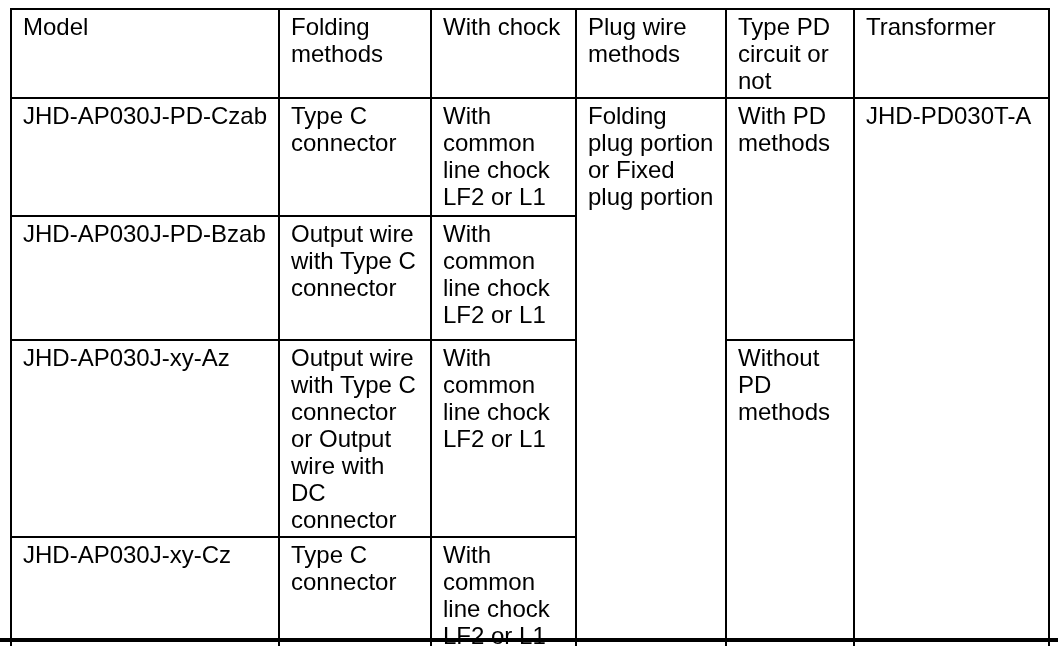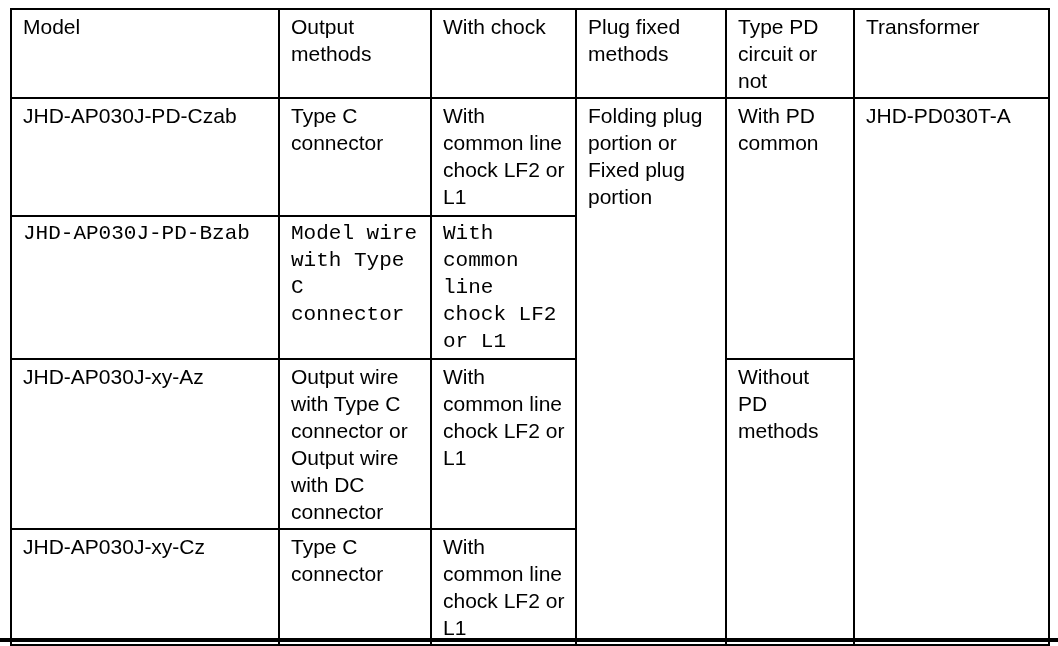--- a/index.html
+++ b/index.html
@@ -21,35 +21,35 @@
     top: 8px;
     border-collapse: collapse;
     table-layout: fixed;
     width: 1038px;
   }
   table.spec th,
   table.spec td {
     border: 2px solid #000000;
     vertical-align: top;
     text-align: left;
-    font-size: 21px;
+    font-size: 24px;
     line-height: 27px;
     font-weight: normal;
     padding: 3px 10px 3px 11px;
     overflow: hidden;
   }
   col.c1 { width: 268px; }
   col.c2 { width: 152px; }
   col.c3 { width: 145px; }
   col.c4 { width: 150px; }
   col.c5 { width: 128px; }
   col.c6 { width: 195px; }
   tr.hrow  { height: 88px;  }
   tr.row-0 { height: 118px; }
-  tr.row-1 { height: 124px; font-family: Liberation Mono, monospace; }
+  tr.row-1 { height: 124px; }
   tr.row-2 { height: 170px; margin-left: 44px; }
   tr.row-3 { height: 113px; }
   .bottom-rule {
     position: absolute;
     left: 0;
     top: 638px;
     width: 1058px;
     height: 4px;
     background: #000000;
   }
@@ -62,39 +62,39 @@
     <col class="c1">
       <col class="c2">
       <col class="c3">
       <col class="c4">
       <col class="c5">
       <col class="c6">
   </colgroup>
   <thead>
     <tr class="hrow">
       <th>Model</th>
-      <th>Output methods</th>
+      <th>Folding methods</th>
       <th>With chock</th>
-      <th>Plug fixed methods</th>
+      <th>Plug wire methods</th>
       <th>Type PD circuit or not</th>
       <th>Transformer</th>
     </tr>
   </thead>
   <tbody>
     <tr class="row-0">
       <td>JHD-AP030J-PD-Czab</td>
       <td>Type C connector</td>
       <td>With common line chock LF2 or L1</td>
       <td rowspan="4">Folding plug portion or Fixed plug portion</td>
-      <td rowspan="2">With PD common</td>
+      <td rowspan="2">With PD methods</td>
       <td rowspan="4">JHD-PD030T-A</td>
     </tr>
     <tr class="row-1">
       <td>JHD-AP030J-PD-Bzab</td>
-      <td>Model wire with Type C connector</td>
+      <td>Output wire with Type C connector</td>
       <td>With common line chock LF2 or L1</td>
     </tr>
     <tr class="row-2">
       <td>JHD-AP030J-xy-Az</td>
       <td>Output wire with Type C connector or Output wire with DC connector</td>
       <td>With common line chock LF2 or L1</td>
       <td rowspan="2">Without PD methods</td>
     </tr>
     <tr class="row-3">
       <td>JHD-AP030J-xy-Cz</td>

